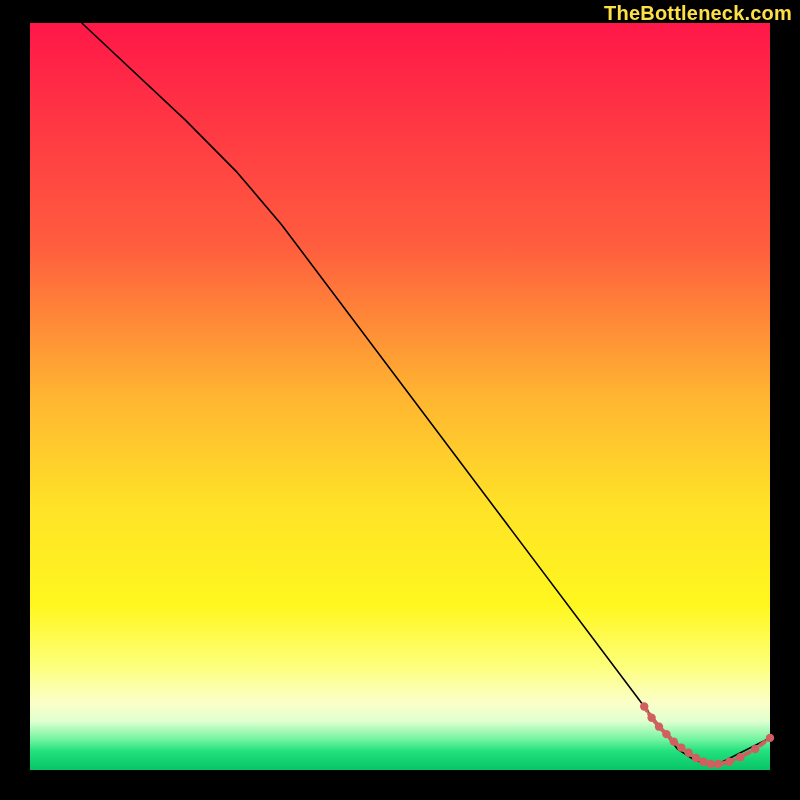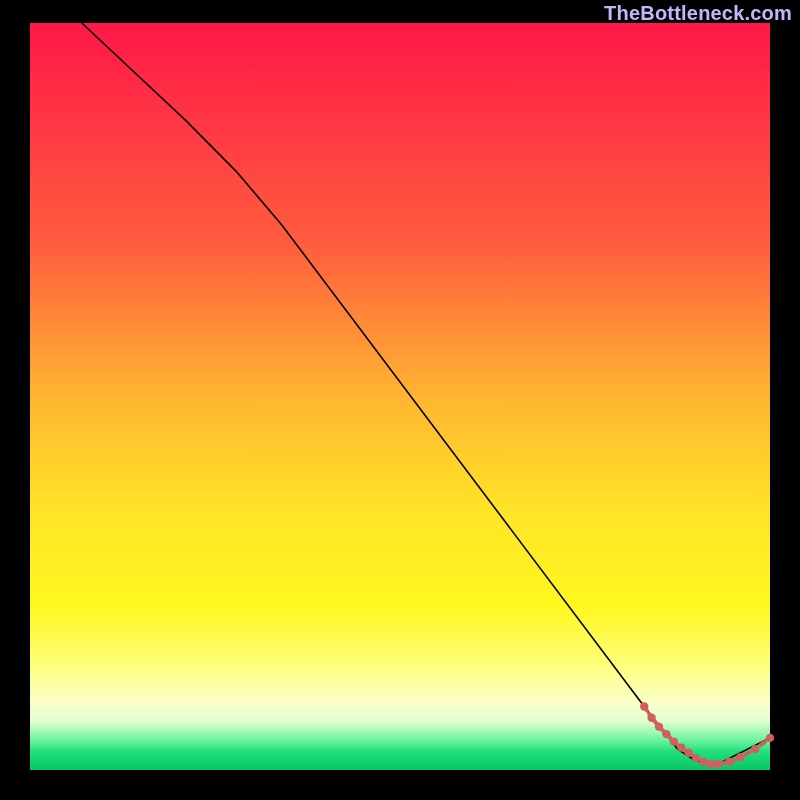--- a/index.html
+++ b/index.html
@@ -33,21 +33,21 @@
     height: 100%;
     overflow: visible;
   }
   .watermark {
     position: absolute;
     top: 2px;
     right: 8px;
     font-family: Arial, Helvetica, sans-serif;
     font-size: 20px;
     font-weight: 600;
-    color: #c4b5fd;
+    color: #fde047;
     letter-spacing: 0.2px;
   }
 </style>
 </head>
 <body>
 
 <div class="stage">
   <div class="watermark">TheBottleneck.com</div>
 
   <div class="plot-area">

